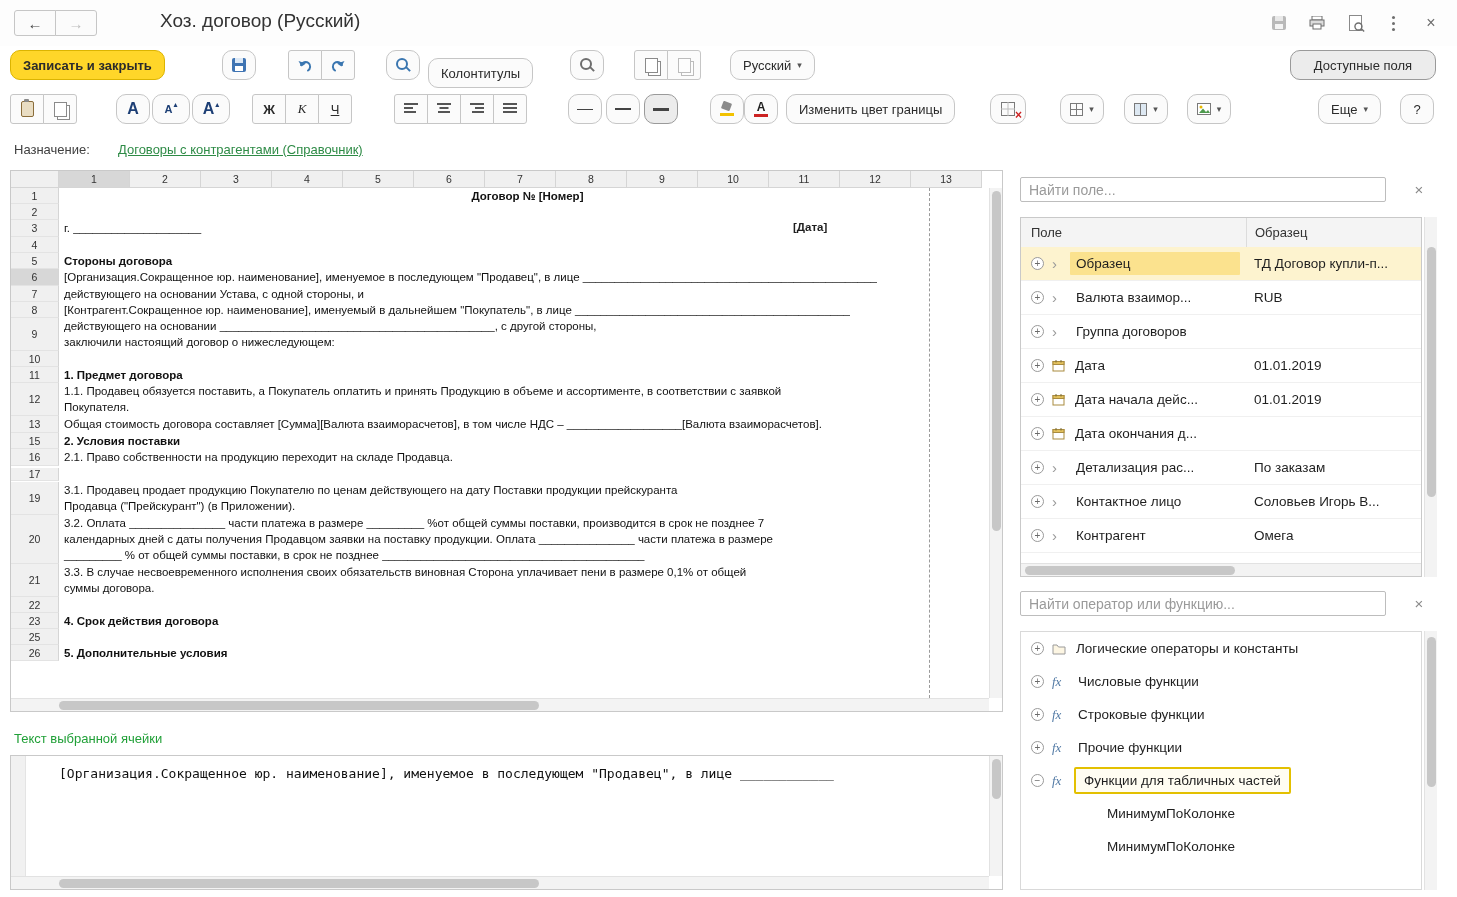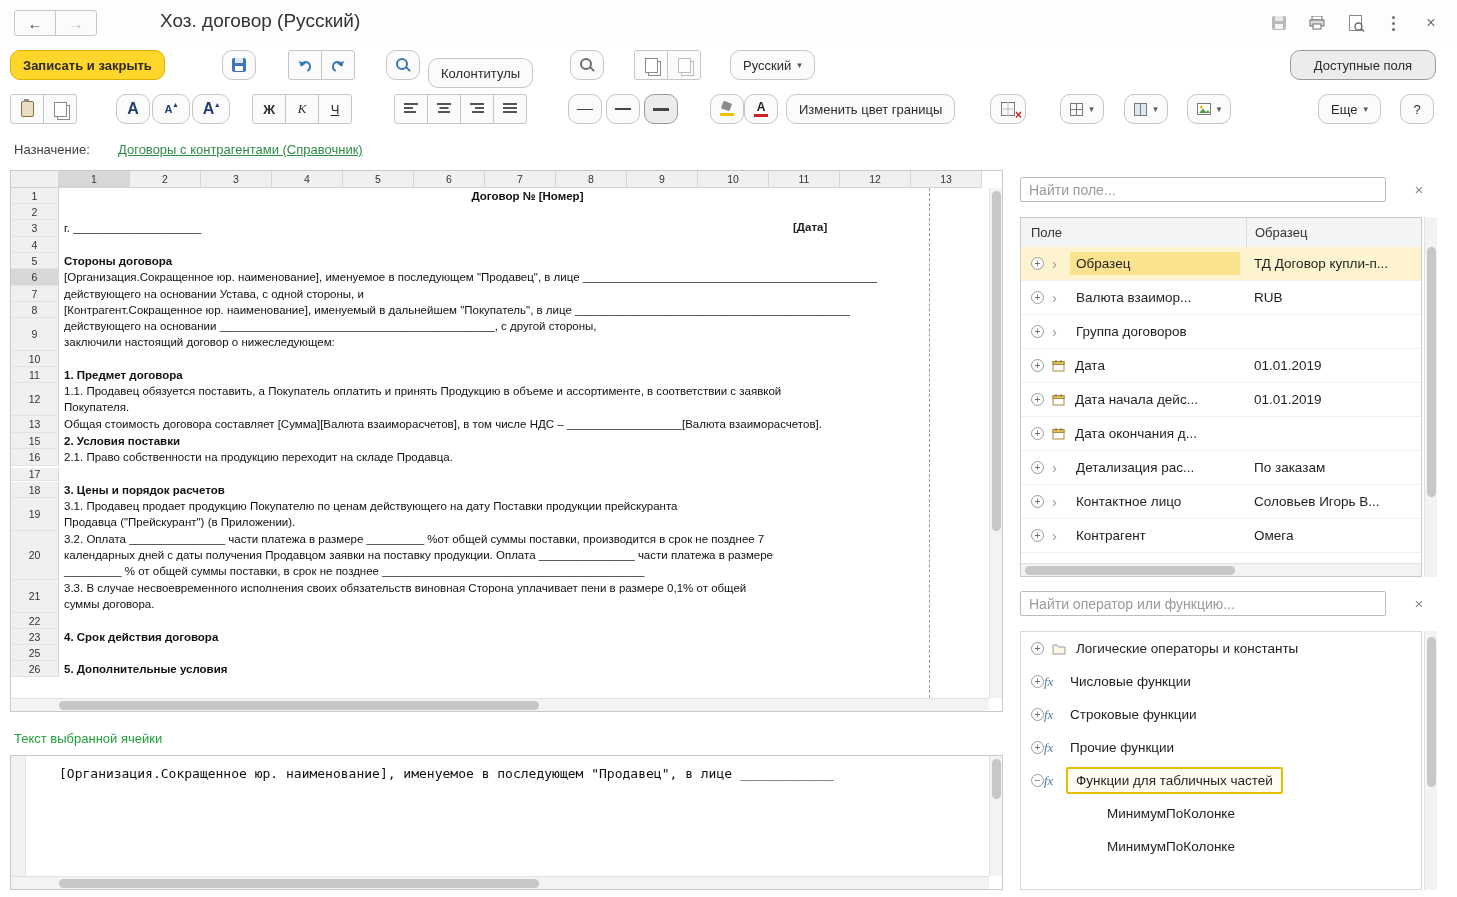--- a/index.html
+++ b/index.html
@@ -110,21 +110,21 @@
   .fld-row{height:33px;display:flex;align-items:center;border-bottom:1px solid #f0f0f0;cursor:pointer;position:relative}
   .fld-row.sel{background:#fdf3cf}
   .fld-row .expand{margin-left:10px}
   .fld-name{width:158px;margin-left:10px;overflow:hidden;white-space:nowrap;font-size:13.5px}
   .fld-name.selname{background:#fbe28e;padding:4px 6px;margin-left:4px;border-radius:1px}
   .fld-sample{position:absolute;left:233px;right:6px;overflow:hidden;white-space:nowrap;font-size:13.5px}
   .expand{display:inline-flex;width:13px;height:13px;min-width:13px;border:1px solid #9a9a9a;border-radius:50%;
           align-items:center;justify-content:center;font-size:10px;color:#6a6a6a;background:#fff;cursor:pointer;box-sizing:border-box;line-height:11px}
   .ic-chev{width:14px;margin-left:8px;color:#9a9a9a;font-size:15px;line-height:13px}
   .ic-cal{margin-left:8px}
-  .ic-fx{width:16px;font-family:"Liberation Serif",serif;font-style:italic;font-size:13px;color:#527aa5}
+  .ic-fx{width:16px;margin-left:8px;font-family:"Liberation Serif",serif;font-style:italic;font-size:13px;color:#527aa5}
   .ic-folder{margin-left:8px}
 
   #func-list{left:1020px;top:631px;width:402px;height:259px;border:1px solid #d9d9d9;box-sizing:border-box;background:#fff;overflow:hidden}
   .fn-row{height:33px;display:flex;align-items:center;cursor:pointer}
   .fn-row .expand{margin-left:10px}
   .fn-label{margin-left:10px;font-size:13.5px;white-space:nowrap}
   .fn-label.hl{border:2px solid #e3c000;background:#fffdf2;padding:4px 8px;margin-left:6px;border-radius:2px}
   .fn-row.child .fn-label{margin-left:86px}
 </style>
 </head>
@@ -395,24 +395,20 @@
           <div class="sh-cell b">2. Условия поставки</div>
         </div>
         <div class="sh-row" style="height: 17px;">
           <div class="sh-rh">16</div>
           <div class="sh-cell">2.1. Право собственности на продукцию переходит на складе Продавца.</div>
         </div>
         <div class="sh-row" style="height: 16px; align-items: center;">
           <div class="sh-rh">17</div>
           <div class="sh-cell"></div>
         </div>
-        <div class="sh-row" style="height: 16px;">
-          <div class="sh-rh">18</div>
-          <div class="sh-cell b">3. Цены и порядок расчетов</div>
-        </div>
         <div class="sh-row" style="height: 33px;">
           <div class="sh-rh">19</div>
           <div class="sh-cell">3.1. Продавец продает продукцию Покупателю по ценам действующего на дату Поставки продукции прейскуранта
 Продавца ("Прейскурант") (в Приложении).</div>
         </div>
         <div class="sh-row" style="height: 49px;">
           <div class="sh-rh">20</div>
           <div class="sh-cell">3.2. Оплата _______________ части платежа в размере _________ %от общей суммы поставки, производится в срок не позднее 7
 календарных дней с даты получения Продавцом заявки на поставку продукции. Оплата _______________ части платежа в размере
 _________ % от общей суммы поставки, в срок не позднее _________________________________________</div>

